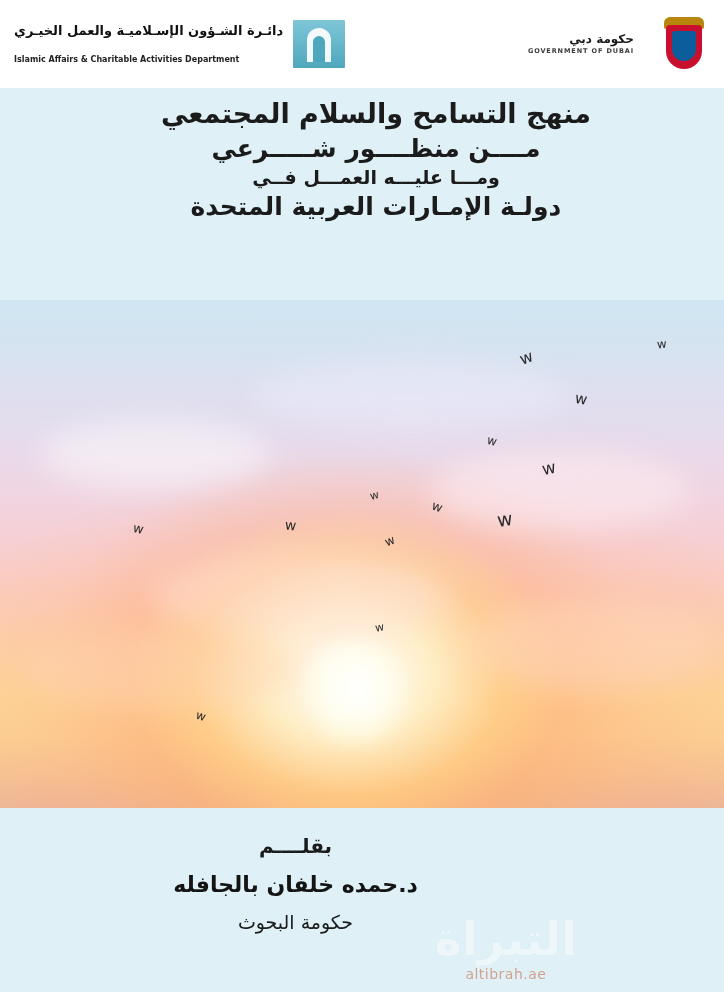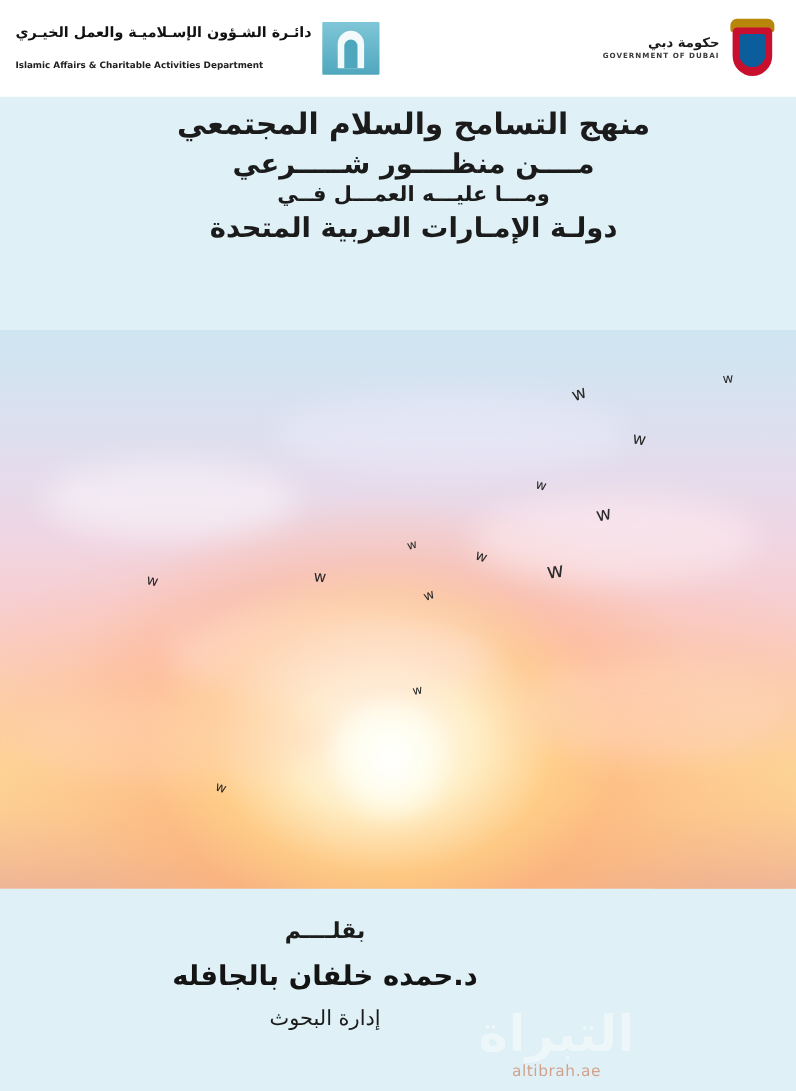--- a/index.html
+++ b/index.html
@@ -32,21 +32,21 @@
     display: flex;
     align-items: center;
     justify-content: space-between;
     box-sizing: border-box;
     padding: 0 14px;
   }
 
   .gov-logo {
     display: flex;
     align-items: center;
-    gap: 4px;
+    gap: 24px;
     direction: ltr;
   }
   .gov-text {
     text-align: right;
     line-height: 1.1;
   }
   .gov-ar {
     font-size: 12px;
     font-weight: bold;
     color: #1a1a1a;
@@ -228,21 +228,21 @@
   }
   .by-label {
     margin-top: 26px;
     font-size: 20px;
     font-weight: bold;
     color: #1b1b1b;
     letter-spacing: 2px;
   }
   .author {
     margin-top: 14px;
-    font-size: 25px;
+    font-size: 22px;
     font-weight: bold;
     color: #141414;
   }
   .dept-name {
     margin-top: 14px;
     font-size: 19px;
     color: #1b1b1b;
   }
 
   .watermark {
@@ -326,21 +326,21 @@
         <span class="bird" style="left: 385px; top: 235px; font-size: 12px; transform: rotate(-22deg);">ᴡ</span>
         <span class="bird" style="left: 133px; top: 222px; font-size: 13px; transform: rotate(12deg);">ᴡ</span>
         <span class="bird" style="left: 375px; top: 322px; font-size: 11px; transform: rotate(-10deg);">ᴡ</span>
         <span class="bird" style="left: 196px; top: 410px; font-size: 12px; transform: rotate(18deg);">ᴡ</span>
       </div>
   </div>
 
   <div class="footer">
     <div class="by-label">بقلــــم</div>
     <div class="author">د.حمده خلفان بالجافله</div>
-    <div class="dept-name">إدارة البحوث</div>
+    <div class="dept-name">حكومة البحوث</div>
 
     <div class="watermark">
       <div class="wm-ar">التبراة</div>
       <div class="wm-en">altibrah.ae</div>
     </div>
   </div>
 
 </div>
 
 </body></html>

